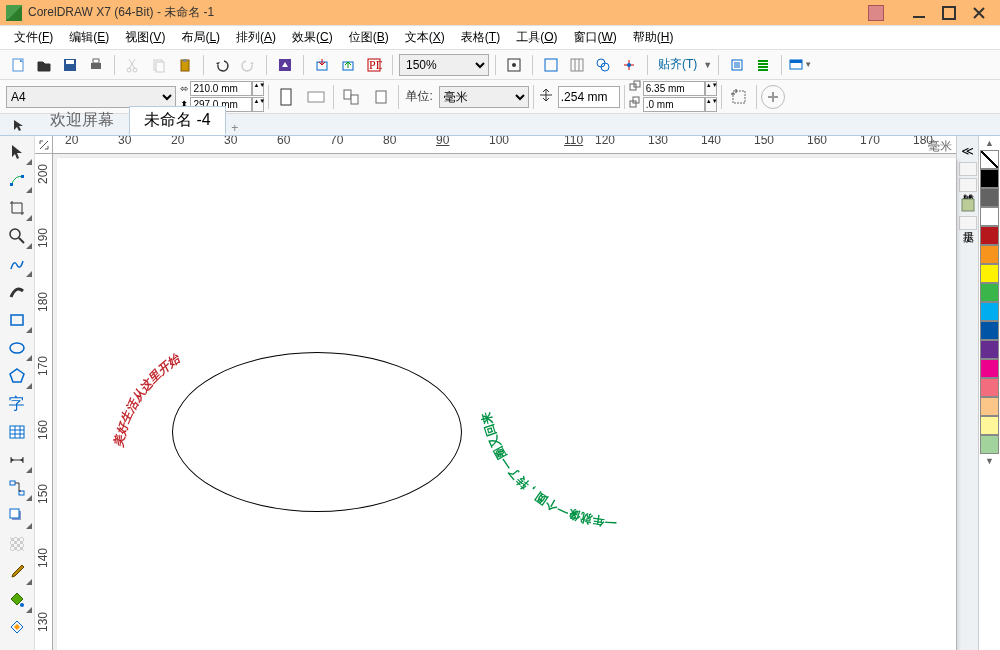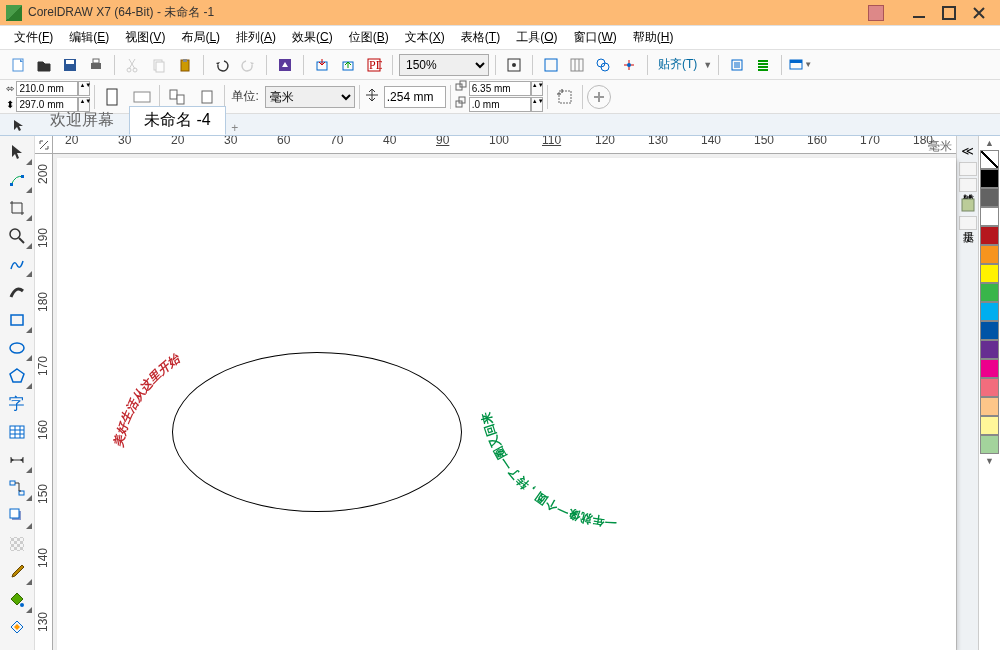--- a/index.html
+++ b/index.html
@@ -250,20 +250,21 @@
   <div class="tbtn">
       <svg width="16" height="16">
         <rect x="2" y="3" width="12" height="9" fill="none" stroke="#06c"></rect>
         <rect x="2" y="3" width="12" height="3" fill="#06c"></rect>
       </svg>
       <span style="font-size:8px;color:#666">▼</span>
     </div>
 </div>
 
 <div class="propbar">
+  <select style="width:170px"><option>A4</option></select>
   <div class="dim-group">
     <div class="dim-row">
         <span style="font-size:10px;margin-right:2px">⬄</span>
         <input value="210.0 mm" style="">
         <div class="spin">▲▼</div>
       </div>
     <div class="dim-row">
         <span style="font-size:10px;margin-right:2px">⬍</span>
         <input value="297.0 mm" style="">
         <div class="spin">▲▼</div>
@@ -476,24 +477,24 @@
             <path d="M2 10 L10 2 M2 2 h3 M2 2 v3 M10 10 h-3 M10 10 v-3" stroke="#555" fill="none"></path>
           </svg>
         </div>
       <span class="unit">毫米</span>
     <span class="num" style="left: 30px;">20</span>
         <span class="num" style="left: 83px;">30</span>
         <span class="num" style="left: 136px;">20</span>
         <span class="num" style="left: 189px;">30</span>
         <span class="num" style="left: 242px;">60</span>
         <span class="num" style="left: 295px;">70</span>
-        <span class="num" style="left: 348px;">40</span>
+        <span class="num" style="left: 348px;">80</span>
         <span class="num" style="left: 401px; text-decoration: underline;">90</span>
         <span class="num" style="left: 454px;">100</span>
-        <span class="num" style="left: 507px; text-decoration: underline;">110</span>
+        <span class="num" style="left: 529px; text-decoration: underline;">110</span>
         <span class="num" style="left: 560px;">120</span>
         <span class="num" style="left: 613px;">130</span>
         <span class="num" style="left: 666px;">140</span>
         <span class="num" style="left: 719px;">150</span>
         <span class="num" style="left: 772px;">160</span>
         <span class="num" style="left: 825px;">170</span>
         <span class="num" style="left: 878px;">180</span>
       </div>
     <div class="canvas-body">
       <div class="ruler-v" id="rulerV">

